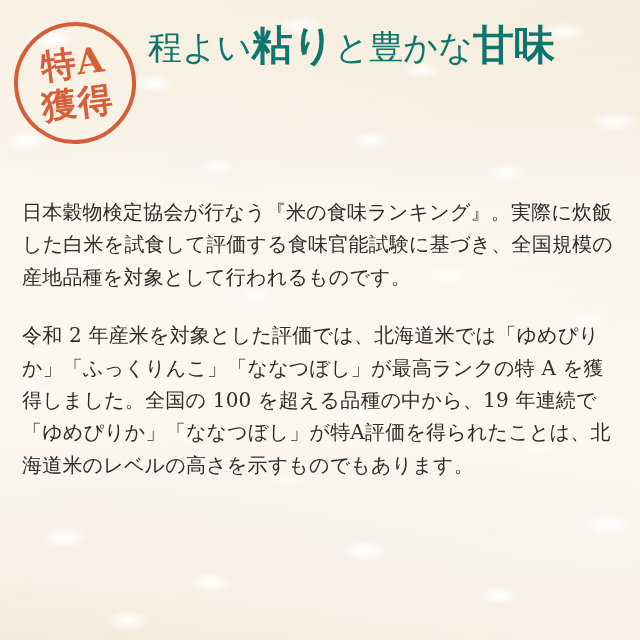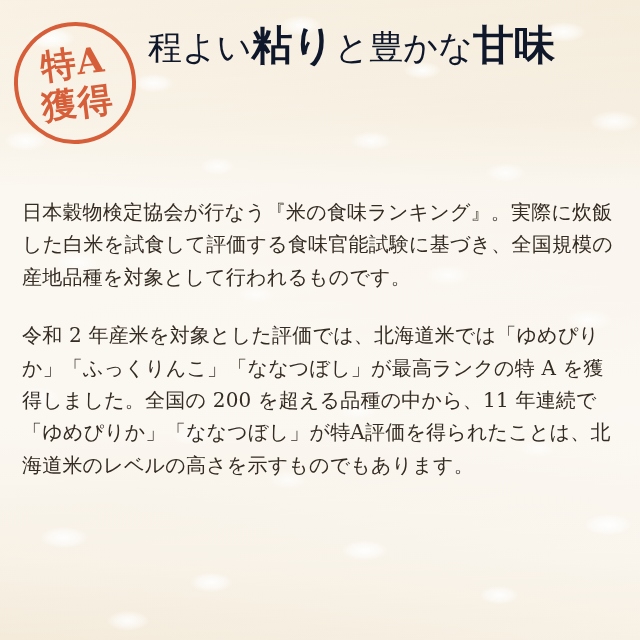--- a/index.html
+++ b/index.html
@@ -105,21 +105,21 @@
   #stamp .stamp-line-1 { margin-bottom: 4px; }
 
   #headline {
     position: absolute;
     left: 148px;
     top: 20px;
     right: 6px;
   }
   .headline-row {
     white-space: nowrap;
-    color: #0f172a;
+    color: #0f766e;
     font-family: "DejaVu Serif", "Liberation Serif", serif;
   }
   #headline-1 {
     font-size: 34px;
     line-height: 1.22;
     letter-spacing: 0px;
   }
   #headline-1 .big { font-size: 41px; font-weight: bold; }
   #headline-2 {
     font-size: 47px;
@@ -162,16 +162,16 @@
     <div id="headline">
       <div class="headline-row" id="headline-1">
         <span>程よい</span><span class="big">粘り</span><span>と豊かな</span><span class="big">甘味</span>
       </div>
     </div>
 
   </div>
 
   <div id="body-copy">
     <p>日本穀物検定協会が行なう『米の食味ランキング』。実際に炊飯した白米を試食して評価する食味官能試験に基づき、全国規模の産地品種を対象として行われるものです。</p>
-    <p class="para-gap">令和 2 年産米を対象とした評価では、北海道米では「ゆめぴりか」「ふっくりんこ」「ななつぼし」が最高ランクの特 A を獲得しました。全国の 200 を超える品種の中から、11 年連続で「ゆめぴりか」「ななつぼし」が特A評価を得られたことは、北海道米のレベルの高さを示すものでもあります。</p>
+    <p class="para-gap">令和 2 年産米を対象とした評価では、北海道米では「ゆめぴりか」「ふっくりんこ」「ななつぼし」が最高ランクの特 A を獲得しました。全国の 100 を超える品種の中から、19 年連続で「ゆめぴりか」「ななつぼし」が特A評価を得られたことは、北海道米のレベルの高さを示すものでもあります。</p>
   </div>
 
 </div>
 
 </body></html>

